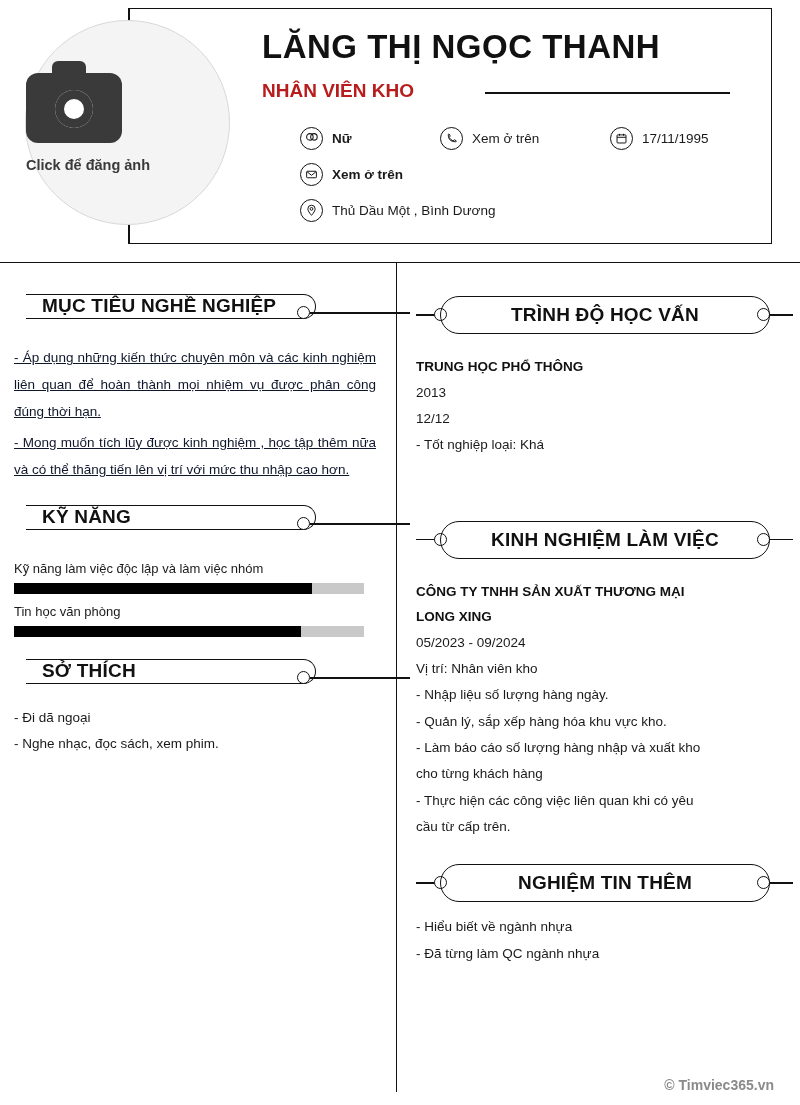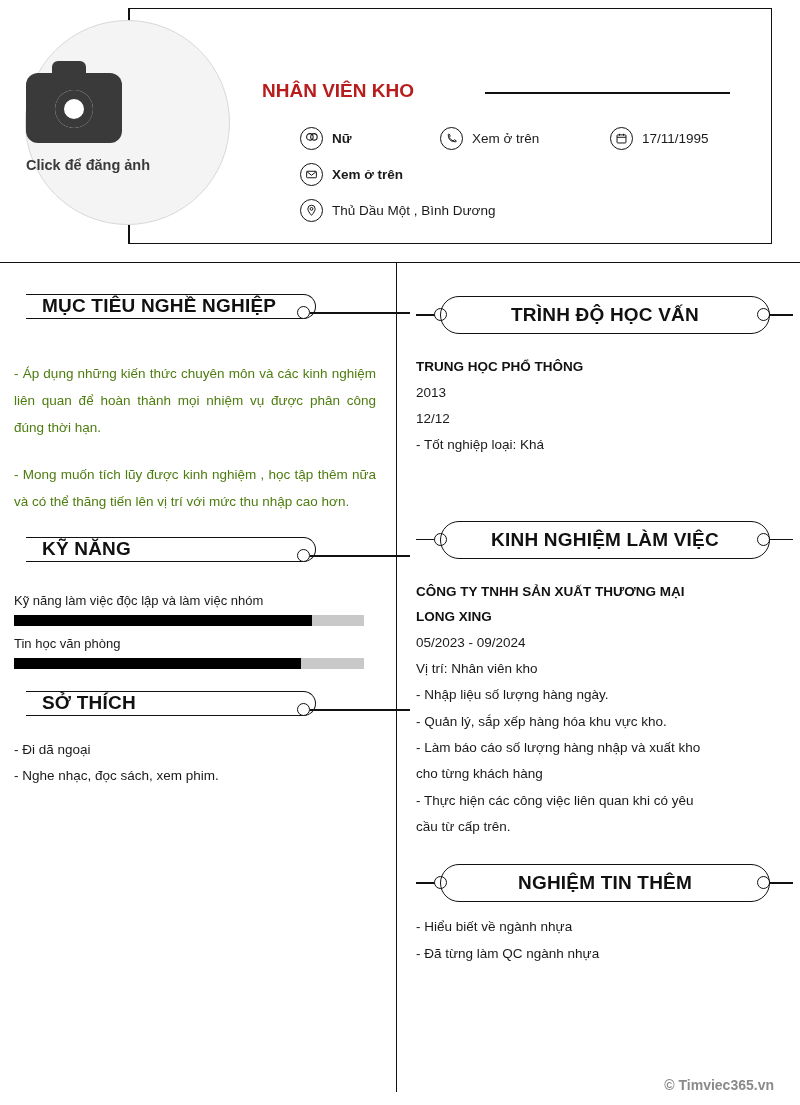--- a/index.html
+++ b/index.html
@@ -242,22 +242,23 @@
     left: 353px; top: 18px;
     width: 24px; height: 1.6px;
     background: #111;
   }
 
   
   .para {
     font-size: 13.5px;
     line-height: 2.0;
     text-align: justify;
-    color: #4d7c0f;
-    margin-top: 20px;
+    color: #0f172a;
+    margin-top: 4px;
+    text-decoration: underline;
   }
   .line {
     font-size: 13.5px;
     line-height: 1.95;
     color: #1a1a1a;
   }
   .bold-line {
     font-size: 13.5px;
     font-weight: bold;
     line-height: 1.9;
@@ -296,20 +297,21 @@
 <div class="page">
 
   <div class="header">
     <div class="header-frame"></div>
 
     <div class="avatar">
       <div class="cam"></div>
       <div class="avatar-label">Click để đăng ảnh</div>
     </div>
 
+    <div class="name">LĂNG THỊ NGỌC THANH</div>
     <div class="job">NHÂN VIÊN KHO</div>
     <div class="job-rule"></div>
 
     <div class="contacts">
       <div class="crow">
         <div class="citem c1">
           <span class="ico">
             <svg width="13" height="13" viewBox="0 0 16 16">
                 <circle cx="6" cy="6" r="4" fill="none" stroke="#111" stroke-width="1.3"></circle>
                 <circle cx="11" cy="6" r="4" fill="none" stroke="#111" stroke-width="1.3"></circle>

